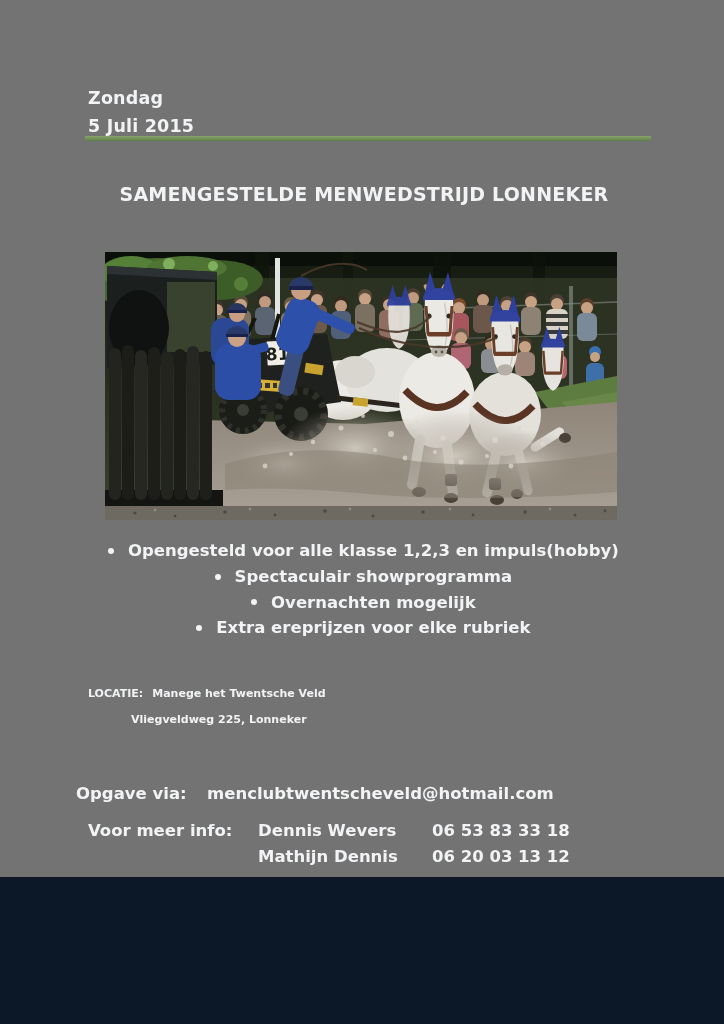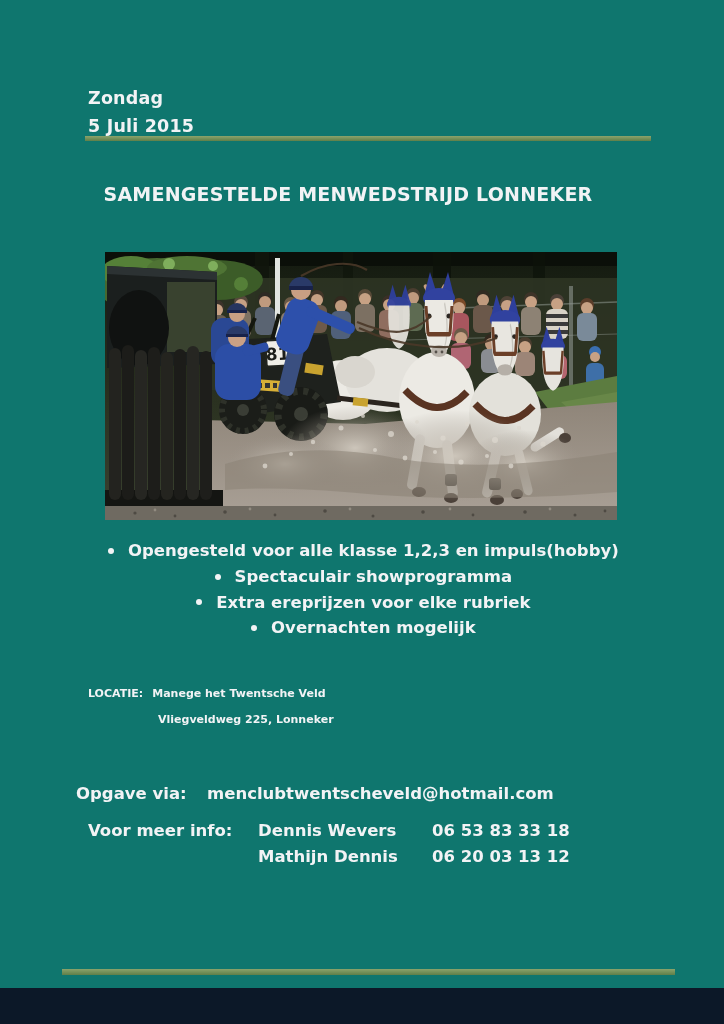--- a/index.html
+++ b/index.html
@@ -1,36 +1,36 @@
 <!DOCTYPE html>
 <html><head>
 <meta charset="utf-8">
 <style>
   html,body{margin:0;padding:0;background:#0c1828;}
   .page{
-    position:relative;width:724px;height:988px;overflow:hidden;
-    background:#0f766e;
+    position:relative;width:724px;height:877px;overflow:hidden;
+    background:#737373;
     color:#f2f3f5;
     font-family:"DejaVu Sans","Liberation Sans",sans-serif;
     font-weight:bold;
   }
   .date-block{position:absolute;left:88px;top:84px;font-size:17.5px;line-height:28px;letter-spacing:.2px;}
   .rule{position:absolute;height:5px;background:linear-gradient(#8ba36b,#5f7f49);}
   .rule-top{left:85px;top:136px;width:566px;}
   .rule-bottom{left:62px;top:969px;width:613px;height:6px;}
-  .title{position:absolute;left:48px;top:183px;width:600px;margin:0;
+  .title{position:absolute;left:64px;top:183px;width:600px;margin:0;
     font-size:19px;letter-spacing:.2px;text-align:center;font-weight:bold;}
   .photo{position:absolute;left:105px;top:252px;width:512px;height:268px;}
   .photo svg{display:block;}
   .bullets{position:absolute;left:108px;top:538px;margin:0;padding:0;list-style:none;font-size:16.5px;}
   .bullets li{display:flex;align-items:center;height:25.7px;justify-content:center;}
   .dot{width:6px;height:6px;border-radius:50%;background:#f2f3f5;margin-right:14px;flex:none;}
   .location{position:absolute;left:88px;top:681px;font-size:11px;line-height:25.5px;}
   .loc-venue{margin-left:9px;}
-  .loc-line2{margin-left:70px;}
+  .loc-line2{margin-left:43px;}
   .signup{position:absolute;left:76px;top:784px;font-size:16.5px;}
   .signup-label{display:inline-block;width:131px;}
   .contact{position:absolute;left:88px;top:818px;font-size:16.5px;line-height:25.5px;}
   .contact-row{display:flex;}
   .c-label{width:170px;flex:none;}
   .c-name{width:174px;flex:none;}
 </style>
 </head>
 <body>
 
@@ -419,25 +419,25 @@
     <li>
       <span class="dot"></span>
       <span>Opengesteld voor alle klasse 1,2,3 en impuls(hobby)</span>
     </li>
     <li>
       <span class="dot"></span>
       <span>Spectaculair showprogramma</span>
     </li>
     <li>
       <span class="dot"></span>
-      <span>Extra ereprijzen voor elke rubriek</span>
+      <span>Overnachten mogelijk</span>
     </li>
     <li>
       <span class="dot"></span>
-      <span>Overnachten mogelijk</span>
+      <span>Extra ereprijzen voor elke rubriek</span>
     </li>
   </ul>
 
   <div class="location">
     <div>
       <span>LOCATIE:</span><span class="loc-venue">Manege het Twentsche Veld</span>
     </div>
     <div class="loc-line2">Vliegveldweg 225, Lonneker</div>
   </div>
 

